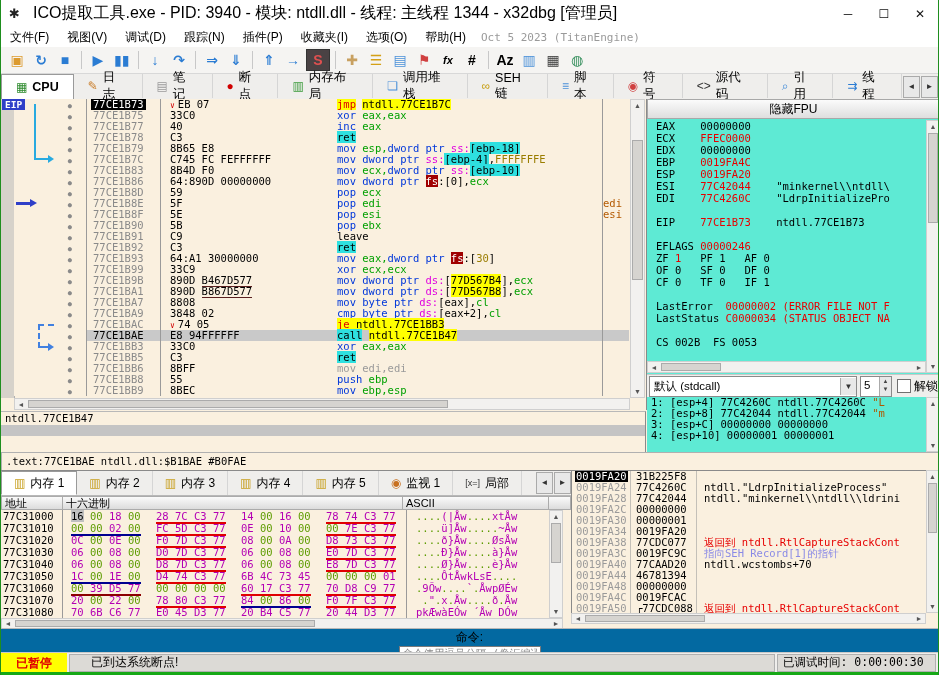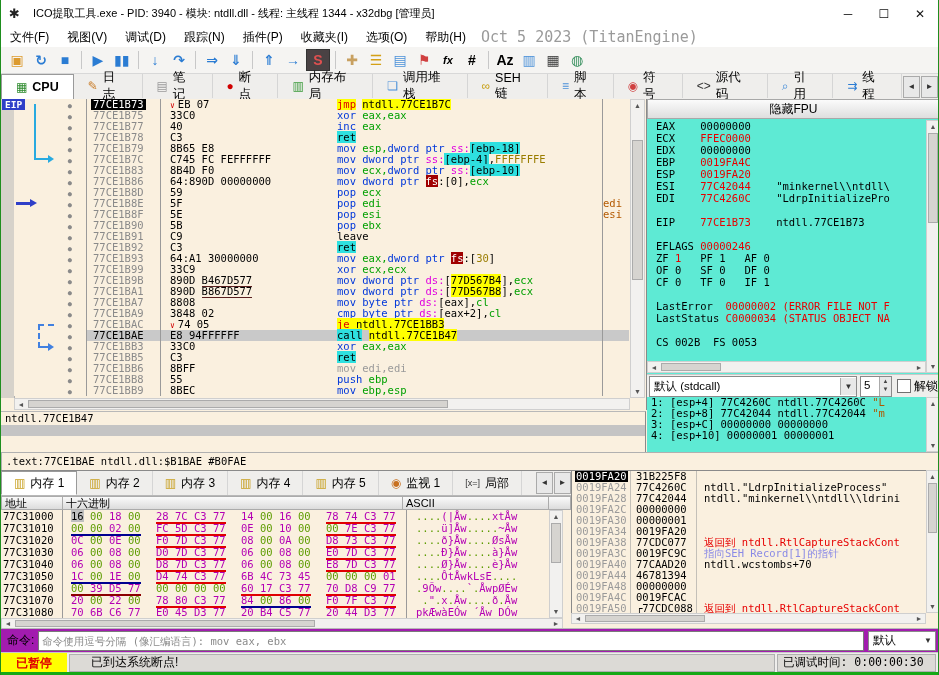--- a/index.html
+++ b/index.html
@@ -2,25 +2,25 @@
 <html><head>
 <meta charset="utf-8">
 <style>
   html,body{margin:0;padding:0;}
   #app{position:relative;width:939px;height:675px;background:#FAF0DF;overflow:hidden;
        font-family:"Liberation Sans","DejaVu Sans",sans-serif;font-size:12px;color:#000;
        border-left:1px solid #1E8E1E;border-right:1px solid #1E8E1E;box-sizing:border-box;}
   
   #titlebar{position:absolute;left:0;top:0;width:100%;height:27px;background:#FFF;border-bottom:1px solid #E0E0E0;display:flex;align-items:center;}
   #app-icon{width:18px;margin:0 6px 0 8px;color:#222;font-size:13px;}
-  #win-title{flex:1;font-size:11px;}
+  #win-title{flex:1;font-size:16px;}
   .winbtn{width:36px;height:26px;text-align:center;line-height:26px;font-size:12px;color:#111;}
   #menubar{position:absolute;left:0;top:27px;width:100%;height:20px;background:#FFF;display:flex;align-items:center;border-bottom:1px solid #EAEAEA;}
   .menu-item{padding:0 9px;height:20px;line-height:20px;}
-  #menu-build{color:#9A9A9A;font-family:"DejaVu Sans Mono",monospace;font-size:15px;margin-left:6px;}
+  #menu-build{color:#9A9A9A;font-family:"DejaVu Sans Mono",monospace;font-size:11px;margin-left:6px;}
   #toolbar{position:absolute;left:0;top:47px;width:100%;height:27px;background:#F5F4F2;border-bottom:1px solid #D8D8D8;display:flex;align-items:center;padding-left:4px;box-sizing:border-box;}
   .tb-btn{min-width:22px;height:22px;text-align:center;line-height:22px;font-size:14px;font-weight:bold;margin:0 1px;}
   .tb-btn.pressed{background:#4A4244;border:1px solid #333;color:#E05050;width:20px;height:20px;line-height:20px;}
   .tb-sep{width:1px;height:18px;background:#C8C8C8;margin:0 4px;}
   .tb-fx{font-style:italic;font-weight:bold;font-size:11px;}
   
   #tabrow{position:absolute;left:0;top:74px;width:100%;height:25px;background:#EFEEEC;border-bottom:1px solid #B8B8B8;display:flex;}
   .tab{display:flex;align-items:center;gap:5px;padding:0 14px;border-right:1px solid #D5D5D5;height:24px;font-size:12.5px;}
   .tab.active{background:#FFF;border:1px solid #9A9A9A;border-bottom:1px solid #FFF;font-weight:bold;}
   .tab .ticon{font-size:12px;}
@@ -92,21 +92,21 @@
   .selbyte{background:#C0C0C0;color:#000;}
   
   #stack{position:absolute;left:570px;top:470px;width:355px;height:143px;background:#FAF0DF;border-top:1px solid #8A8A8A;border-left:1px solid #8A8A8A;box-sizing:border-box;overflow:hidden;}
   .srow{display:flex;height:11px;line-height:11px;font-family:"DejaVu Sans Mono",monospace;font-size:10.5px;white-space:pre;}
   .saddr{width:58px;padding-left:3px;box-sizing:border-box;color:#9A9A9A;}
   .saddr .at{padding:0 1px;}
   .saddr .at.sel{background:#000;color:#FFF;}
   .sval{width:66px;padding-left:5px;box-sizing:border-box;border-left:1px solid #C4C0B8;color:#000;}
   .scmt{flex:1;padding-left:7px;box-sizing:border-box;border-left:1px solid #C4C0B8;overflow:hidden;}
   
-  #cmdbar{position:absolute;left:0;top:628px;width:100%;height:24px;background:#a21caf;border-top:1px solid #B8B8B8;display:flex;align-items:center;box-sizing:border-box;padding:0 2px;}
+  #cmdbar{position:absolute;left:0;top:628px;width:100%;height:24px;background:#0369a1;border-top:1px solid #B8B8B8;display:flex;align-items:center;box-sizing:border-box;padding:0 2px;flex-direction:column;}
   #cmd-label{padding:0 4px;font-size:12px;}
   #cmd-input{flex:1;height:18px;border:1px solid #7A7A7A;background:#FFF;font-family:"DejaVu Sans Mono",monospace;font-size:10.5px;padding:0 3px;}
   #cmd-input::placeholder{color:#8A8A8A;opacity:1;}
   #cmd-dd{width:62px;height:18px;border:1px solid #8A8A8A;background:#FFF;margin-left:4px;display:flex;align-items:center;font-size:11.5px;padding-left:4px;}
   #cmd-dd .dd{margin-left:auto;font-size:8px;color:#333;padding-right:3px;}
   #statusbar{position:absolute;left:0;top:652px;width:100%;height:20px;background:#EFEEEC;display:flex;align-items:center;border-top:1px solid #C8C8C8;box-sizing:border-box;}
   #pausebadge{width:66px;height:20px;background:#FFFF00;color:#E00000;font-weight:bold;text-align:center;line-height:20px;font-size:12px;}
   #statusmsg{flex:1;height:16px;background:#DCDAD6;border:1px solid #B0B0B0;margin:0 2px;line-height:15px;padding-left:21px;font-size:12px;}
   #dbgtime{width:152px;height:16px;background:#DCDAD6;border:1px solid #B0B0B0;margin-right:2px;line-height:15px;padding-left:5px;font-size:11.5px;font-family:"DejaVu Sans Mono",monospace;}
   #greenedge{position:absolute;left:0;top:672px;width:100%;height:3px;background:#16A816;}

